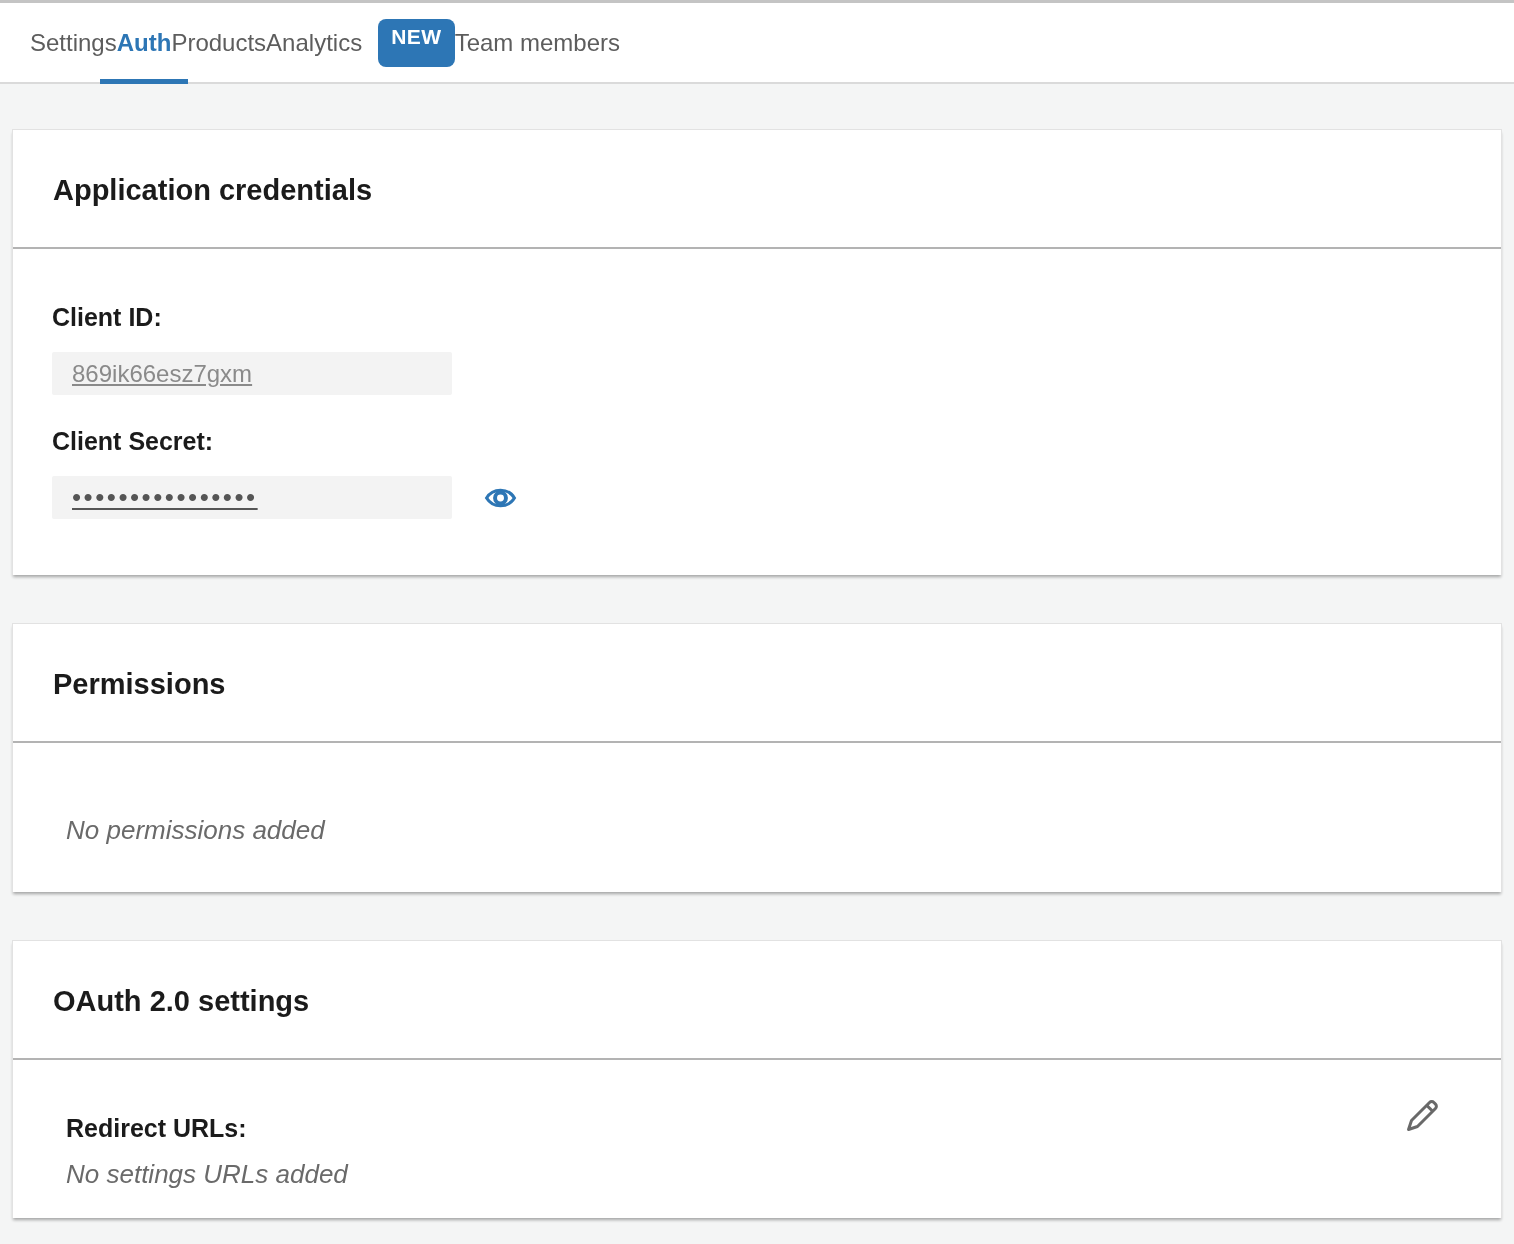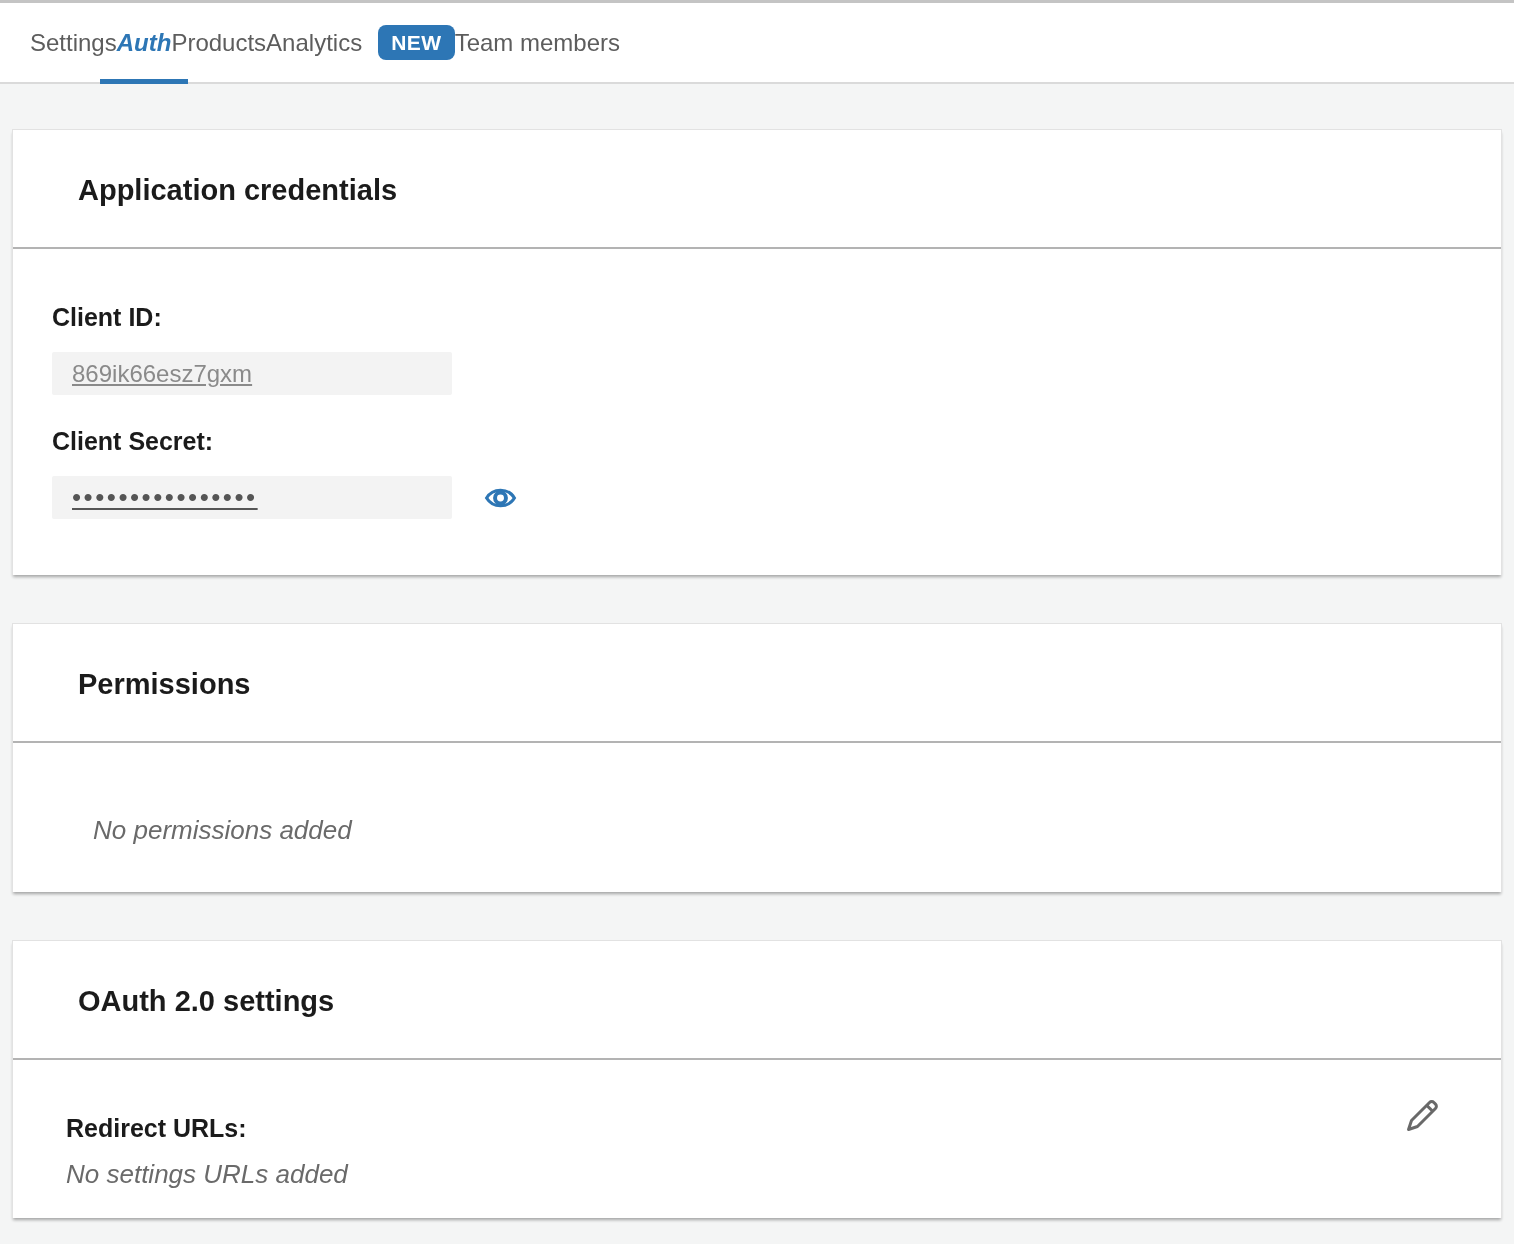--- a/index.html
+++ b/index.html
@@ -25,54 +25,53 @@
     display:flex;
     align-items:center;
     font-size:24px;
     color:#5d5d5d;
     cursor:pointer;
     white-space:nowrap;
   }
   .tab.active {
     color:var(--accent, #2d76b5);
     font-weight:700;
-    font-style:italic;
   }
   .tab.active::after {
     content:"";
     position:absolute;
     left:-17px;
     right:-17px;
     bottom:-2px;
     height:5px;
     background:var(--accent, #2d76b5);
   }
   .badge {
     display:inline-block;
     margin-left:16px;
     background:var(--accent, #2d76b5);
     color:#ffffff;
     font-size:21px;
     font-weight:700;
     line-height:1;
-    padding:7px 13px 7px;
+    padding:7px 13px 20px;
     border-radius:8px;
     letter-spacing:0.5px;
   }
   
   .content { padding:45px 12px 12px; }
   .card {
     background:#ffffff;
     border:1px solid #e2e2e2;
     border-bottom:none;
     box-shadow:0 3px 3px -1px rgba(0,0,0,0.33);
     margin-bottom:48px;
   }
   .card:last-child { margin-bottom:4px; }
-  .card-header { padding:44px 65px 40px; }
+  .card-header { padding:44px 40px 40px; }
   .card-title { font-size:29px; font-weight:700; color:#1b1b1b; }
   .card-divider { height:0; border-bottom:2px solid #b3b3b3; }
   
   .cred-body { padding:54px 39px 56px; }
   .field-label { font-size:25px; font-weight:700; color:#1b1b1b; margin-bottom:20px; }
   .field {
     width:400px;
     height:43px;
     background:#f3f3f3;
     border-radius:2px;
@@ -94,21 +93,21 @@
   .icon-btn {
     background:none;
     border:none;
     padding:0;
     cursor:pointer;
     display:inline-flex;
     align-items:center;
     justify-content:center;
   }
   
-  .perm-body { padding:72px 80px 46px; }
+  .perm-body { padding:72px 53px 46px; }
   .empty-text { font-size:26px; font-style:italic; color:#6a6a6a; }
   
   .oauth-body { position:relative; padding:54px 53px 28px; }
   .oauth-body .field-label { margin-bottom:16px; }
   .edit-btn { position:absolute; top:34px; right:58px; }
 </style>
 </head>
 <body>
 
 <nav class="tabbar">

